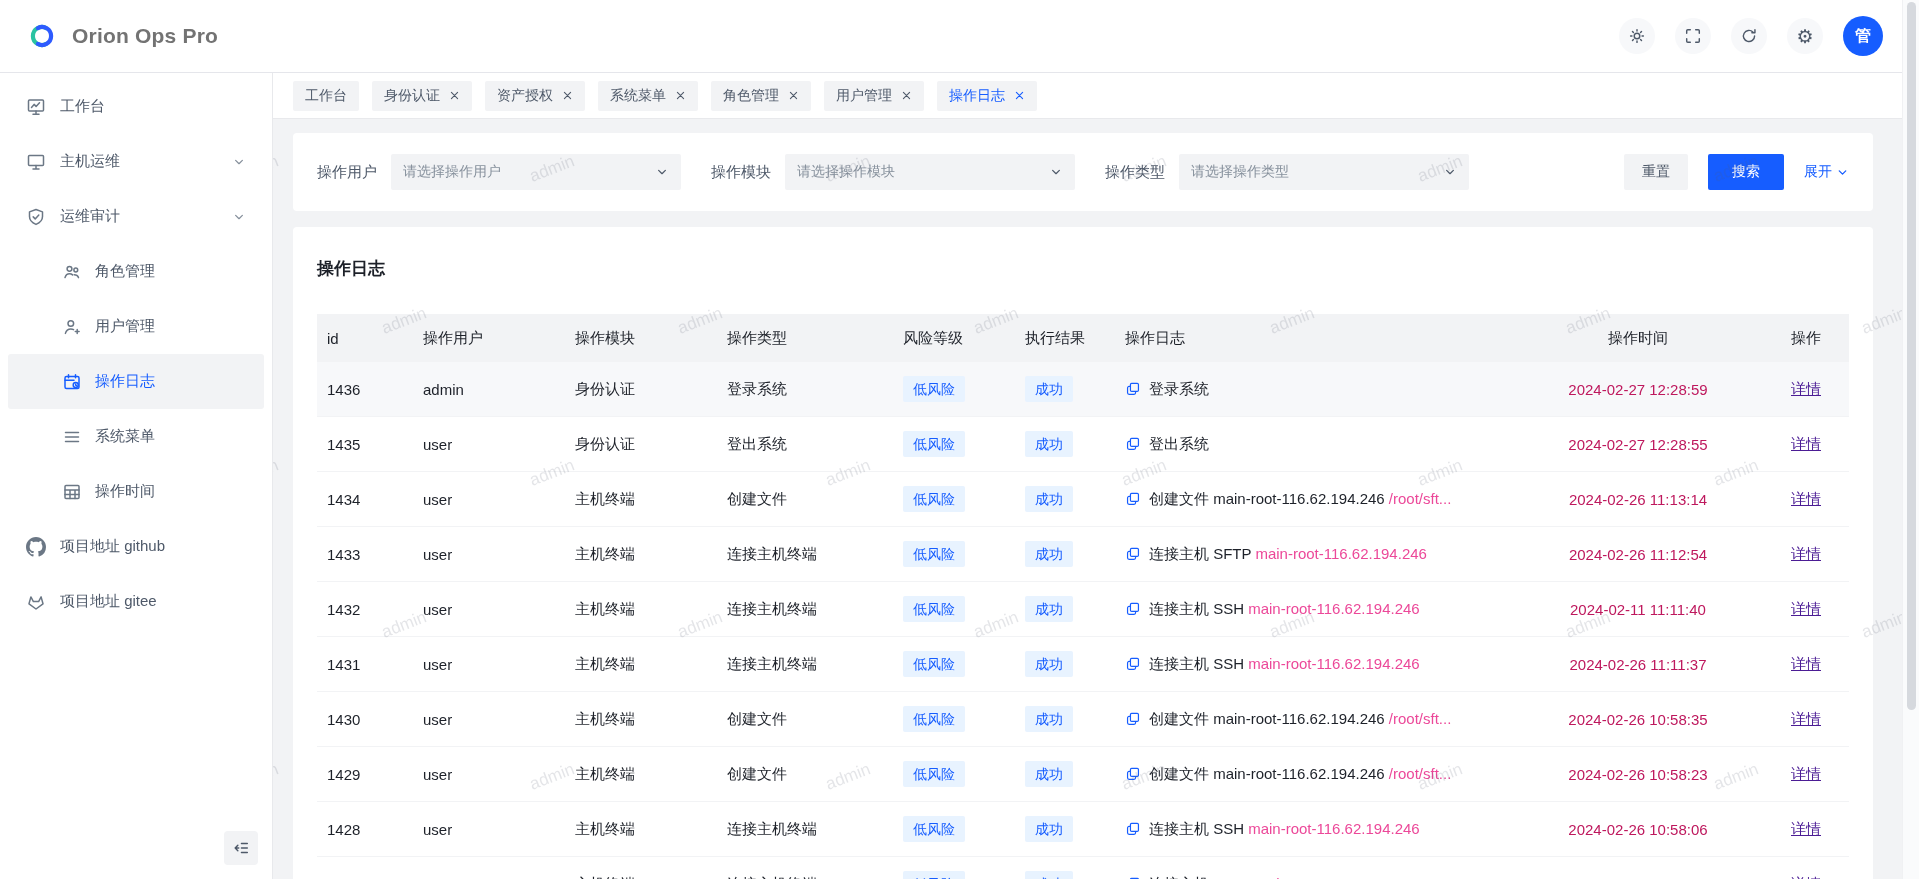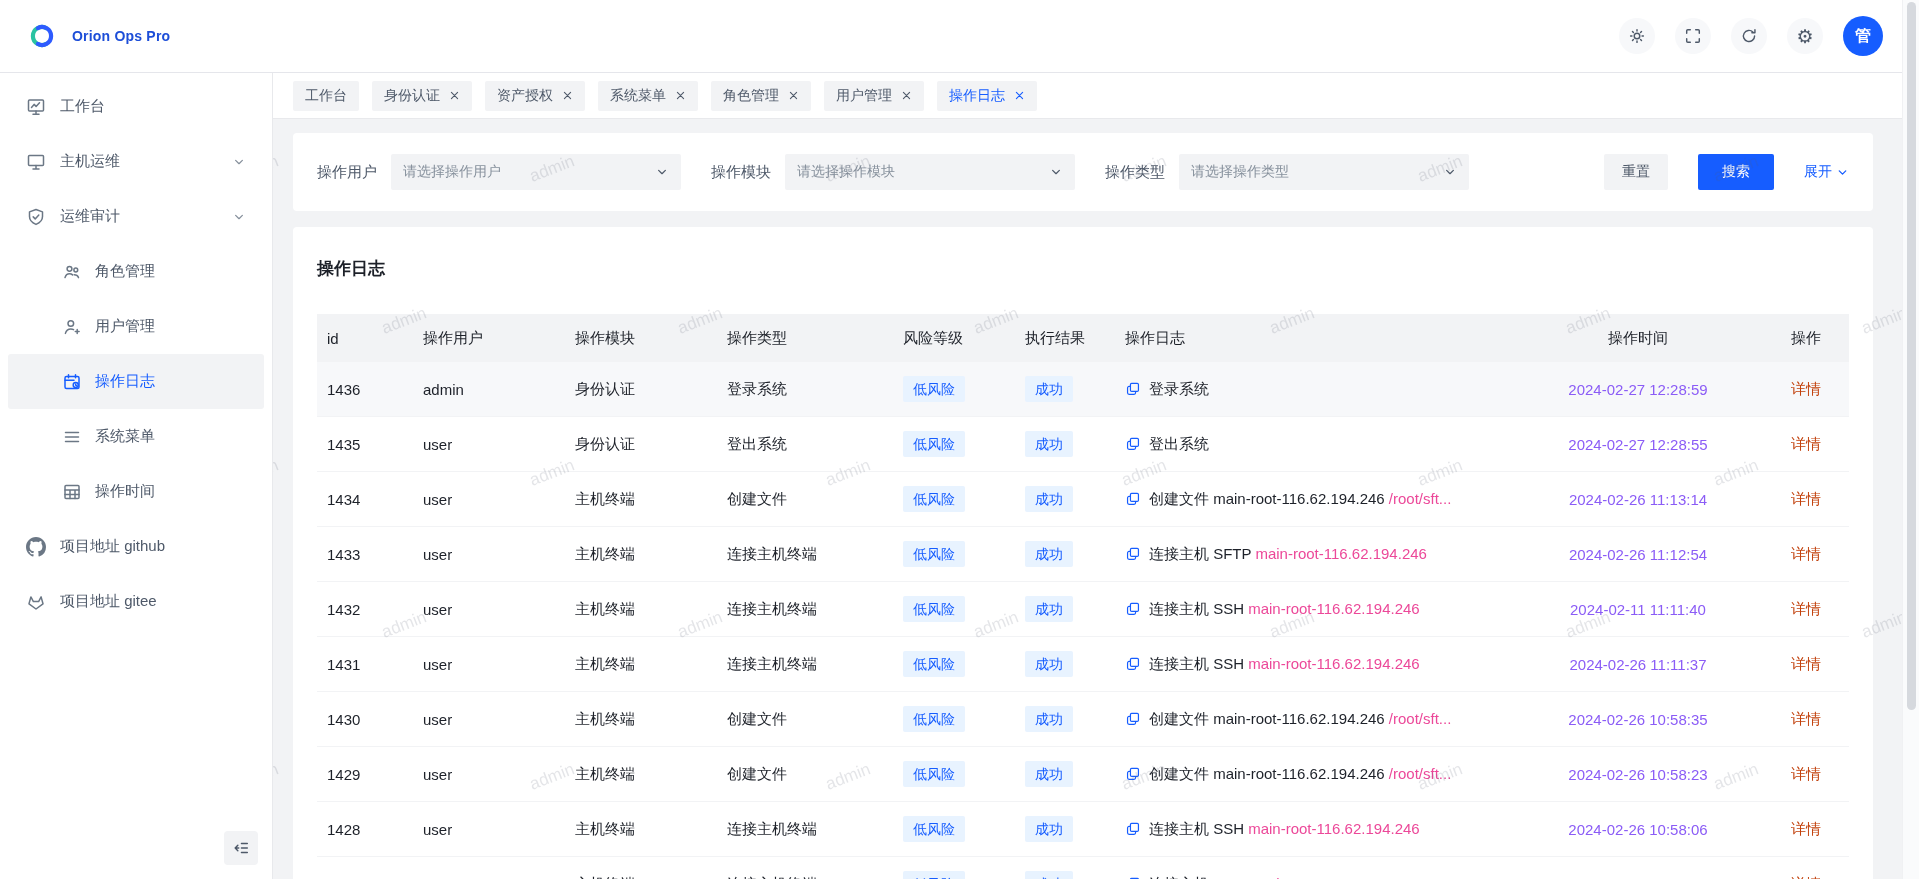--- a/index.html
+++ b/index.html
@@ -10,21 +10,21 @@
     -webkit-font-smoothing:antialiased;
   }
   svg{display:block;}
   
   .app-header{
     position:absolute;top:0;left:0;width:1919px;height:73px;background:#fff;
     border-bottom:1px solid #E5E6EB;display:flex;align-items:center;
     justify-content:space-between;box-sizing:border-box;z-index:30;
   }
   .logo-wrap{display:flex;align-items:center;gap:12px;padding-left:24px;}
-  .app-title{font-size:14px;font-weight:600;color:#1d4ed8;letter-spacing:.2px;}
+  .app-title{font-size:21px;font-weight:600;color:#737373;letter-spacing:.2px;}
   .header-actions{display:flex;align-items:center;gap:20px;padding-right:36px;}
   .icon-btn{
     width:36px;height:36px;border-radius:50%;background:#F7F8FA;border:none;
     display:flex;align-items:center;justify-content:center;color:#4E5969;cursor:pointer;padding:0;
   }
   .icon-btn svg{width:18px;height:18px;}
   .gear-char{font-size:19px;line-height:1;color:#4E5969;}
   .avatar{
     width:40px;height:40px;border-radius:50%;background:#165DFF;color:#fff;
     display:flex;align-items:center;justify-content:center;font-size:16px;font-weight:600;cursor:pointer;
@@ -72,21 +72,21 @@
     padding:0 24px;box-sizing:border-box;
   }
   .filter-group{display:flex;align-items:center;margin-right:30px;}
   .filter-label{font-size:15px;color:#4E5969;margin-right:14px;white-space:nowrap;}
   .select-box{
     width:290px;height:36px;background:#F2F3F5;border-radius:2px;display:flex;align-items:center;
     justify-content:space-between;padding:0 12px;box-sizing:border-box;cursor:pointer;
   }
   .select-placeholder{color:#86909C;font-size:14px;}
   .select-box .chev{width:14px;height:14px;color:#4E5969;}
-  .filter-actions{margin-left:auto;display:flex;align-items:center;gap:30px;}
+  .filter-actions{margin-left:auto;display:flex;align-items:center;gap:20px;}
   .btn-reset{
     min-width:64px;height:36px;background:#F2F3F5;border:none;border-radius:2px;color:#4E5969;
     font-size:14px;cursor:pointer;font-family:inherit;
   }
   .btn-search{
     min-width:76px;height:36px;background:#165DFF;border:none;border-radius:2px;color:#fff;
     font-size:14px;cursor:pointer;font-family:inherit;
   }
   .expand-link{color:#165DFF;font-size:14px;display:flex;align-items:center;gap:4px;cursor:pointer;}
   .expand-link .chev{width:13px;height:13px;}
@@ -97,31 +97,31 @@
   .log-table th{
     background:#F2F3F5;height:48px;font-size:15px;font-weight:500;color:#1D2129;
     text-align:left;padding:0 0 0 10px;white-space:nowrap;
   }
   .log-table th.col-time{text-align:center;padding-left:0;}
   .log-table th.col-action{padding-left:48px;}
   .log-table td{
     height:54px;font-size:15px;color:#1D2129;padding:0 0 0 10px;border-bottom:1px solid #F2F3F5;
     white-space:nowrap;overflow:hidden;
   }
-  .log-table td.col-time{text-align:center;padding-left:0;color:#8b5cf6;}
+  .log-table td.col-time{text-align:center;padding-left:0;color:#be185d;}
   .log-table td.col-action{padding-left:48px;}
   .log-table tr.hovered td{background:#F7F8FA;}
   .tag-badge{
     display:inline-block;background:#E8F3FF;color:#165DFF;border-radius:2px;height:26px;
     line-height:26px;padding:0 10px;font-size:14px;
   }
   .log-cell{display:flex;align-items:center;gap:8px;}
   .copy-icon{width:16px;height:16px;color:#165DFF;flex:0 0 16px;cursor:pointer;}
   .blue-link{color:#ec4899;text-decoration:none;cursor:pointer;}
-  .detail-link{color:#c2410c;cursor:pointer;}
+  .detail-link{color:#4c1d95;cursor:pointer;text-decoration:underline;}
   
   .watermark-layer{position:absolute;top:46px;left:0;right:0;height:820px;pointer-events:none;z-index:40;overflow:hidden;}
   .wm{position:absolute;transform:rotate(-21deg);color:rgba(85,96,115,0.16);font-size:17px;white-space:nowrap;}
   
   .scrollbar-track{position:absolute;top:0;right:0;width:16px;height:879px;background:#FAFBFC;border-left:1px solid #F0F1F3;z-index:50;}
   .scrollbar-thumb{position:absolute;top:2px;right:3px;width:9px;height:708px;background:#D6D9DE;border-radius:5px;cursor:pointer;}
 </style>
 </head>
 <body>
 

